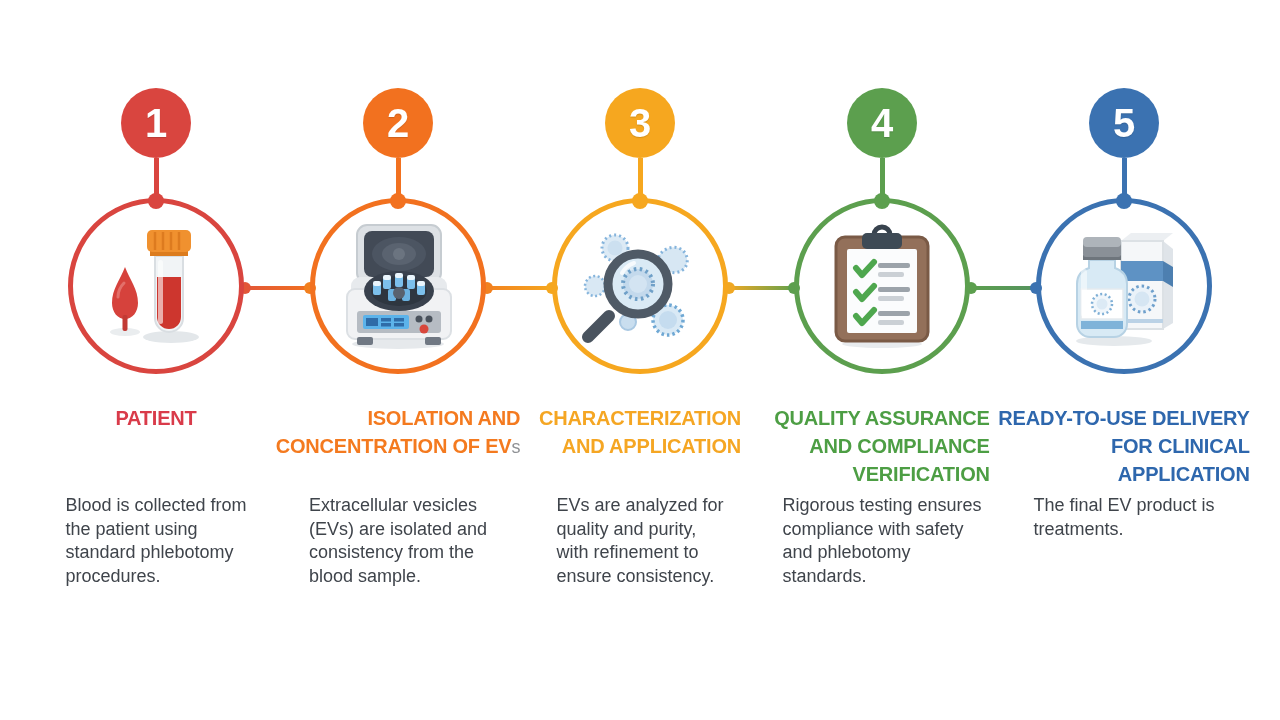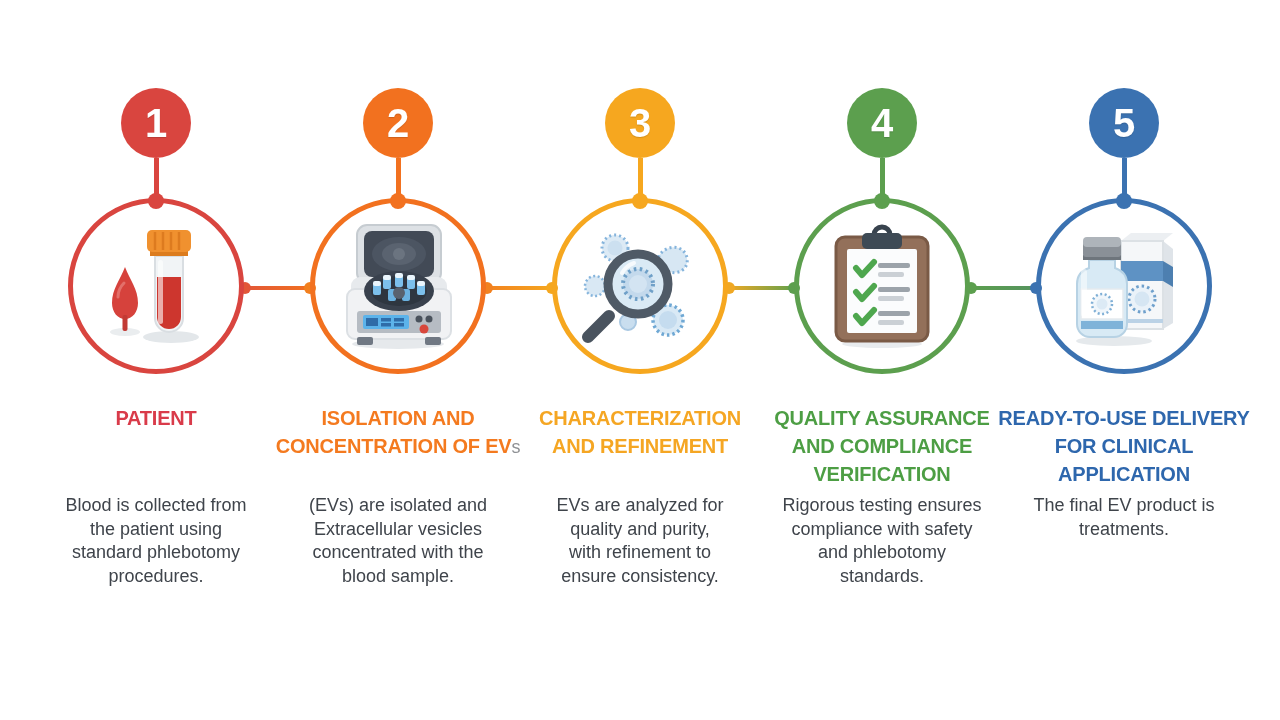--- a/index.html
+++ b/index.html
@@ -18,26 +18,26 @@
   .ring{
     position:relative;width:176px;height:176px;box-sizing:border-box;
     border:5px solid var(--c);border-radius:50%;
     display:flex;align-items:center;justify-content:center;flex:0 0 auto;
   }
   .topdot{
     position:absolute;top:-10px;left:50%;transform:translateX(-50%);
     width:16px;height:16px;border-radius:50%;background:var(--c);
   }
   .title{
-    margin-top:30px;height:84px;text-align:center;
+    margin-top:30px;height:84px;text-align:right;
     color:var(--tc);font-weight:bold;font-size:20px;line-height:28px;letter-spacing:-0.2px;
   }
   .title div{white-space:nowrap;}
   .suffix-s{color:var(--sc,#8E9094);font-weight:normal;font-size:18px;}
-  .desc{margin-top:6px;text-align:center;color:#3F444B;font-size:18px;line-height:23.5px;}
+  .desc{margin-top:6px;color:#3F444B;font-size:18px;line-height:23.5px;}
   .desc div{white-space:nowrap;}
   .connector{
     position:absolute;top:286px;height:4px;border-radius:2px;
     background:linear-gradient(90deg,var(--from),var(--to));
   }
   .connector::before,.connector::after{
     content:"";position:absolute;top:-4px;width:12px;height:12px;border-radius:50%;
   }
   .connector::before{left:-5px;background:var(--dl);}
   .connector::after{right:-6px;background:var(--dr);}
@@ -141,23 +141,23 @@
           </g>
           <rect x="24" y="114" width="16" height="8" rx="2" fill="#707883"></rect>
           <rect x="92" y="114" width="16" height="8" rx="2" fill="#707883"></rect>
         </svg>
       </div>
       <div class="title">
         <div>ISOLATION AND</div>
         <div><span>CONCENTRATION OF EV</span><span class="suffix-s" style="--sc: #8E9094;">s</span></div>
       </div>
       <div class="desc">
+        <div>Extracellular vesicles</div>
         <div>(EVs) are isolated and</div>
-        <div>Extracellular vesicles</div>
-        <div>concentrated with the</div>
+        <div>consistency from the</div>
         <div>blood sample.</div>
       </div>
     </div>
 
     <div class="col" style="--c: #F6A71F; --tc: #F5A623;">
       <div class="badge">
         <span>3</span>
       </div>
       <div class="stem"></div>
       <div class="ring">
@@ -176,21 +176,21 @@
             <line x1="34" y1="93" x2="13" y2="114" stroke="#4A545F" stroke-width="12" stroke-linecap="round"></line>
             <circle cx="63" cy="61" r="30" fill="#DAEAF5" stroke="#4F5A66" stroke-width="9"></circle>
             <circle cx="63" cy="61" r="15" fill="#C3D9EC" stroke="#6FA0C8" stroke-width="4" stroke-dasharray="2.5 3.5"></circle>
             <circle cx="63" cy="61" r="9" fill="#D3E4F2"></circle>
             <path d="M47 50 a22 22 0 0 1 12 -10" stroke="#FFFFFF" stroke-width="4" fill="none" opacity=".75" stroke-linecap="round"></path>
           </g>
         </svg>
       </div>
       <div class="title">
         <div>CHARACTERIZATION</div>
-        <div>AND REFINEMENT</div>
+        <div>AND APPLICATION</div>
       </div>
       <div class="desc">
         <div>EVs are analyzed for</div>
         <div>quality and purity,</div>
         <div>with refinement to</div>
         <div>ensure consistency.</div>
       </div>
     </div>
 
     <div class="col" style="--c: #5C9F4E; --tc: #4D9E44;">

